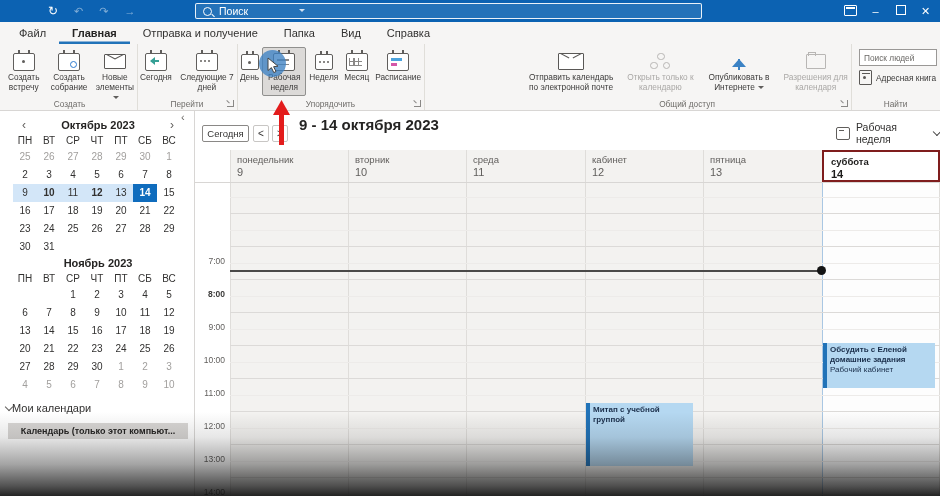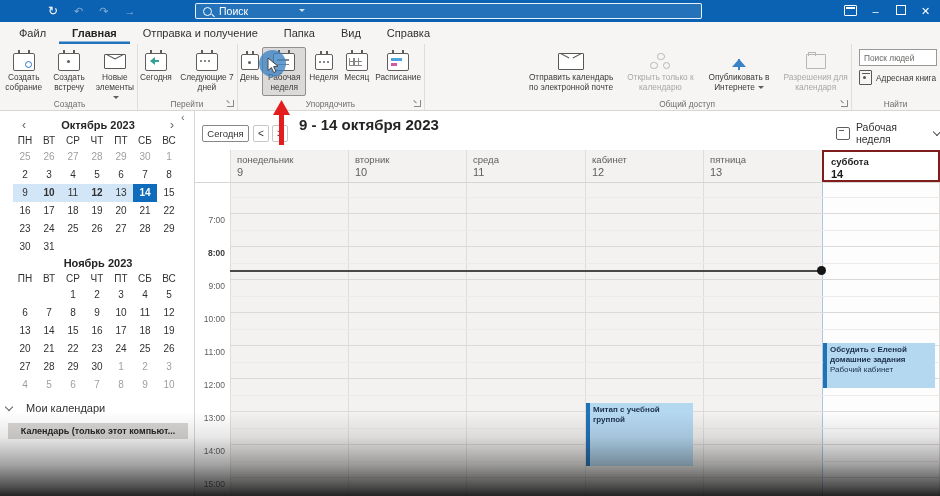--- a/index.html
+++ b/index.html
@@ -90,21 +90,21 @@
   .mc{position:absolute;left:9px;width:178px;}
   #mc0{top:117px;} #mc1{top:255px;}
   .mc-title{position:relative;text-align:center;font-weight:bold;font-size:11px;color:#252423;height:17px;line-height:17px;}
   .mc-nav{position:absolute;top:0;width:14px;color:#605e5c;font-weight:normal;font-size:12px;cursor:default;}
   .mc-nav.prev{left:8px;} .mc-nav.next{right:8px;}
   .mc-grid{display:grid;grid-template-columns:repeat(7,24px);margin-left:4px;}
   .mc-wd{height:14px;line-height:14px;text-align:center;font-size:10px;color:#323130;}
   .mc-c{height:18px;line-height:18px;text-align:center;font-size:10px;color:#323130;}
   .mc-c.m{color:#a19f9d;} .mc-c.b{font-weight:bold;}
   .mc-c.wk{background:#d3e6f8;} .mc-c.sel{background:#0f6cbd;color:#fff;font-weight:bold;}
-  .mycals{left:6px;top:402px;display:flex;align-items:center;gap:14px;font-size:11px;color:#323130;}
+  .mycals{left:6px;top:402px;display:flex;align-items:center;gap:0;font-size:11px;color:#323130;}
   .chev{width:5px;height:5px;border-left:1.4px solid #605e5c;border-bottom:1.4px solid #605e5c;transform:rotate(-45deg);margin-top:-2px;}
   .calitem{left:8px;top:423px;width:180px;height:16px;background:#d8d6d4;font-size:9px;font-weight:bold;color:#252423;
            text-align:center;line-height:16px;white-space:nowrap;overflow:hidden;}
 
   
   .todaybtn{left:202px;top:125px;width:47px;height:17px;border:1px solid #8a8886;border-radius:2px;background:#fff;
             font-size:9.5px;color:#323130;text-align:center;line-height:15px;}
   .navb{top:125px;width:16px;height:17px;border:1px solid #c8c6c4;border-radius:2px;background:#fff;text-align:center;
         font-size:10px;line-height:15px;color:#323130;}
   #nprev{left:253px;} #nnext{left:272px;}
@@ -113,21 +113,21 @@
   .vico{width:13px;height:11px;border:1.2px solid #605e5c;border-radius:2px;position:relative;}
   .vico::before{content:"";position:absolute;left:2px;top:2px;width:5px;height:1.5px;background:#605e5c;}
   .chevd{width:5px;height:5px;border-left:1.4px solid #323130;border-bottom:1.4px solid #323130;transform:rotate(-45deg);margin-top:-2px;}
 
   
   .dhc{position:absolute;top:150px;height:32px;padding:4px 0 0 7px;}
   .dh-name{display:block;font-size:9.5px;color:#605e5c;}
   .dh-date{display:block;font-size:11px;color:#605e5c;margin-top:1px;}
   .dhc.today{border:2px solid #7f1d1d;background:#fff;}
   .dhc.today .dh-name,.dhc.today .dh-date{color:#1d1c1b;font-weight:bold;}
-  .tlabel{font-size:8.5px;color:#605e5c;text-align:right;}
+  .tlabel{font-size:8.5px;color:#605e5c;text-align:right;margin-top:41px;}
   .event{position:absolute;background:#b5d8f1;border-left:4px solid #2173b8;padding:2px 3px;font-size:8px;
          line-height:1.22;color:#1a2e4a;overflow:hidden;z-index:6;}
   .etitle{display:block;font-weight:bold;}
   .eloc{display:block;}
   .fade{left:0;top:412px;width:940px;height:84px;pointer-events:none;z-index:50;
         background:linear-gradient(180deg,rgba(18,18,18,0) 0%,rgba(18,18,18,.10) 30%,rgba(18,18,18,.38) 62%,rgba(16,16,16,.72) 88%,rgba(12,12,12,.9) 100%);}
 </style>
 </head>
 <body>
 
@@ -161,33 +161,33 @@
       <div class="tab">Вид</div>
       <div class="tab">Справка</div>
     </div>
 
   <div class="a rib">
 
     <div class="rgroup" style="left:2px;width:135px;">
       <div class="rbtns">
         <div class="rbtn">
           <div class="ric">
+              <span class="ical ic-dot">
+                <i></i>
+              </span>
+            </div>
+          <div class="rlbl"><span>Создать встречу</span></div>
+        </div>
+        <div class="rbtn">
+          <div class="ric">
               <span class="ical ic-person">
                 <i></i>
               </span>
             </div>
           <div class="rlbl"><span>Создать собрание</span></div>
-        </div>
-        <div class="rbtn">
-          <div class="ric">
-              <span class="ical ic-dot">
-                <i></i>
-              </span>
-            </div>
-          <div class="rlbl"><span>Создать встречу</span></div>
         </div>
         <div class="rbtn">
           <div class="ric">
               <span class="ienv" style="width:20px;height:13px;"></span>
             </div>
           <div class="rlbl"><span>Новые элементы</span><span class="dd"></span></div>
         </div>
       </div>
       <div class="rgl">Создать</div>
     </div>

